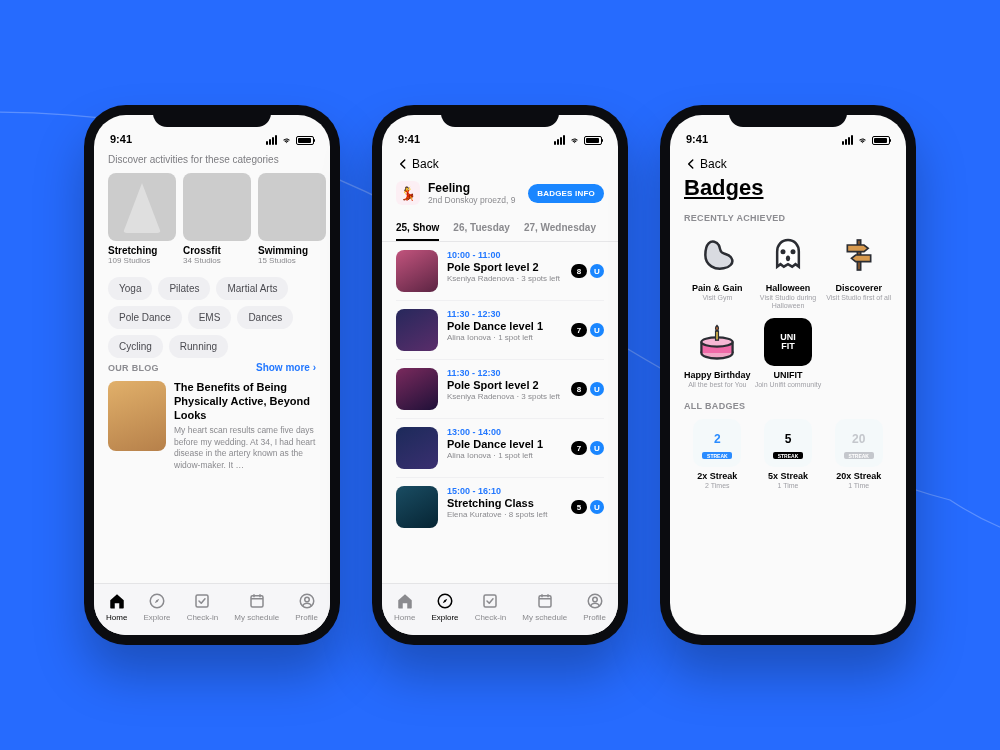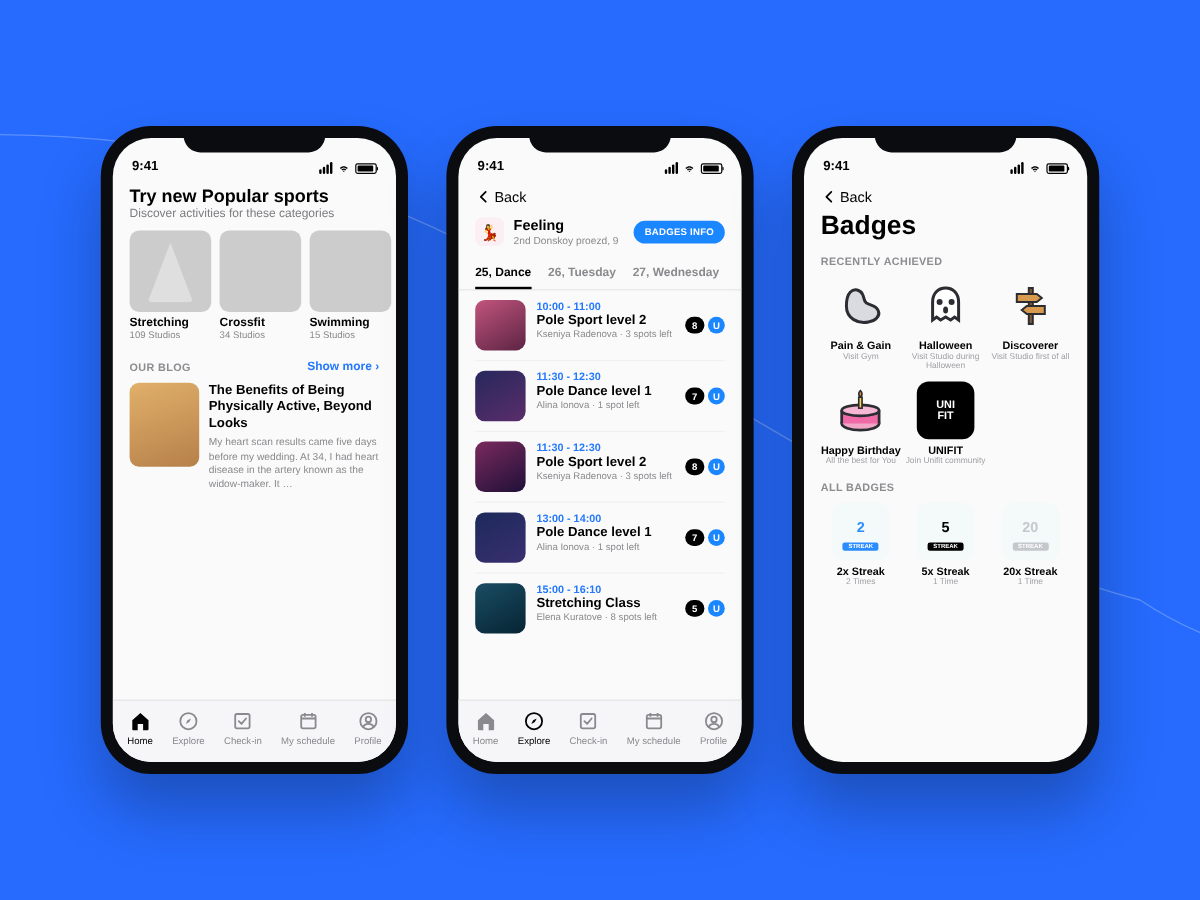--- a/index.html
+++ b/index.html
@@ -30,21 +30,21 @@
   .card { width: 72px; }
   .card .img { width:68px; height:68px; border-radius:8px; background:#ccc; background-size:cover; }
   .card .t { font-size:10px; font-weight:700; margin-top:4px;}
   .card .s { font-size:8px; color:#8a8a8e;}
   .img-stretch { background: linear-gradient(150deg,#7dd3df 30%,#4fb4c5 70%); position:relative; }
   .img-stretch::after{content:"";position:absolute;inset:10px 15px 8px 15px;background:rgba(255,255,255,.75);clip-path:polygon(50% 0,100% 100%,0 100%);border-radius:4px;opacity:.5;}
   .img-cross { background: linear-gradient(150deg,#b5446e 10%,#5d2a4a 90%); }
   .img-swim { background: linear-gradient(150deg,#0eb5c9,#0a7e95); }
   .chips { display:flex; flex-wrap:wrap; gap:6px; margin-top:12px; }
   .chip { background:#efeff2; color:#4a4a50; font-size:10px; font-weight:500; padding:6px 11px; border-radius:14px; }
-  .sechead { display:flex; justify-content:space-between; align-items:center; margin-top:16px; }
+  .sechead { display:flex; justify-content:space-between; align-items:center; margin-top:4px; }
   .sechead .l { font-size:9px; font-weight:600; color:#8c8c91; letter-spacing:.3px; }
   .sechead .r { font-size:10px; font-weight:600; color:#2378ff; }
   .blog { display:flex; gap:8px; margin-top:8px; }
   .blog .bimg { width:58px; height:70px; border-radius:8px; background:linear-gradient(160deg,#e1b06a,#b6804a); flex-shrink:0;}
   .blog .bt { font-size:11px; font-weight:700; line-height:1.25;}
   .blog .bd { font-size:8.5px; color:#8a8a8e; margin-top:3px; line-height:1.35;}
 
   
   .navback { display:flex; align-items:center; gap:2px; font-size:12px; font-weight:500; padding:4px 0 2px; }
   .navback svg{width:14px;height:14px;}
@@ -66,21 +66,21 @@
   .cimg.e{background:linear-gradient(150deg,#1a4d63,#062433);}
   .cinfo{flex:1;min-width:0;}
   .ctime{font-size:9px;font-weight:700;color:#2378ff;}
   .ctitle{font-size:11px;font-weight:700;margin-top:1px;}
   .csub{font-size:8px;color:#8a8a8e;margin-top:1px;}
   .cright{display:flex;align-items:center;gap:3px;align-self:center;}
   .badge-n{background:#000;color:#fff;font-size:8px;font-weight:700;width:16px;height:14px;border-radius:7px;display:flex;align-items:center;justify-content:center;}
   .badge-u{width:14px;height:14px;border-radius:50%;background:#1a86ff;color:#fff;font-size:8px;font-weight:800;display:flex;align-items:center;justify-content:center;}
 
   
-  .p3-title{font-size:22px;font-weight:800;margin-top:2px;}
+  .p3-title{font-size:22px;font-weight:800;margin-top:2px;text-decoration:underline;}
   .p3-sec{font-size:9px;font-weight:600;color:#8c8c91;letter-spacing:.3px;margin:12px 0 8px;}
   .badge-grid{display:grid;grid-template-columns:repeat(3,1fr);gap:8px 4px;}
   .bcell{display:flex;flex-direction:column;align-items:center;text-align:center;}
   .bicon{width:48px;height:48px;border-radius:10px;display:flex;align-items:center;justify-content:center;font-weight:900;}
   .bname{font-size:9px;font-weight:700;margin-top:4px;}
   .bdesc{font-size:7px;color:#a0a0a6;margin-top:1px;line-height:1.15;}
   .b-10x{background:linear-gradient(140deg,#2a66ff,#6b3cff);color:#fff;font-size:11px;position:relative;}
   .b-10x .bar{position:absolute;bottom:7px;left:8px;right:8px;height:7px;background:linear-gradient(90deg,#c42,#fb4,#3c6,#2af);border-radius:2px;font-size:5px;color:#fff;display:flex;align-items:center;justify-content:center;}
   .b-ghost svg{width:40px;height:40px;}
   .b-arm svg{width:40px;height:40px;}
@@ -116,39 +116,48 @@
           </span>
         <svg width="13" height="10" viewBox="0 0 24 24">
             <path d="M12 20l-2-2c1-1 3-1 4 0l-2 2zm-5-5c3-3 7-3 10 0l-2 2c-2-2-4-2-6 0l-2-2zm-3-3c5-5 11-5 16 0l-2 2c-4-4-8-4-12 0l-2-2z" fill="#000"></path>
           </svg>
         <span class="batt">
             <span class="fill"></span>
           </span>
       </span>
     </div>
     <div class="content">
-      <div class="h1">Try new Popular sports</div>
       <div class="sub">Discover activities for these categories</div>
       <div class="cards">
         <div class="card">
           <div class="img img-stretch"></div>
           <div class="t">Stretching</div>
           <div class="s">109 Studios</div>
         </div>
         <div class="card">
           <div class="img img-cross"></div>
           <div class="t">Crossfit</div>
           <div class="s">34 Studios</div>
         </div>
         <div class="card">
           <div class="img img-swim"></div>
           <div class="t">Swimming</div>
           <div class="s">15 Studios</div>
         </div>
       </div>
+      <div class="chips" id="chips-host">
+          <span class="chip">Yoga</span>
+          <span class="chip">Pilates</span>
+          <span class="chip">Martial Arts</span>
+          <span class="chip">Pole Dance</span>
+          <span class="chip">EMS</span>
+          <span class="chip">Dances</span>
+          <span class="chip">Cycling</span>
+          <span class="chip">Running</span>
+        </div>
       <div class="sechead">
         <span class="l">OUR BLOG</span>
         <span class="r"><span>Show more</span> ›</span>
       </div>
       <div class="blog">
         <div class="bimg"></div>
         <div>
           <div class="bt">The Benefits of Being Physically Active, Beyond Looks</div>
           <div class="bd">My heart scan results came five days before my wedding. At 34, I had heart disease in the artery known as the widow-maker. It …</div>
         </div>
@@ -233,21 +242,21 @@
       </div>
       <div class="studio-row">
         <div class="studio-ico">💃</div>
         <div>
           <div class="studio-name">Feeling</div>
           <div class="studio-addr">2nd Donskoy proezd, 9</div>
         </div>
         <div class="pill-btn">BADGES INFO</div>
       </div>
       <div class="daytabs" id="daytabs">
-          <div class="daytab active">25, Dance</div>
+          <div class="daytab active">25, Show</div>
           <div class="daytab">26, Tuesday</div>
           <div class="daytab">27, Wednesday</div>
         </div>
       <div id="class-list">
           <div class="class-item">
             <div class="cimg a"></div>
             <div class="cinfo">
               <div class="ctime">10:00 - 11:00</div>
               <div class="ctitle">Pole Sport level 2</div>
               <div class="csub">Kseniya Radenova · 3 spots left</div>

